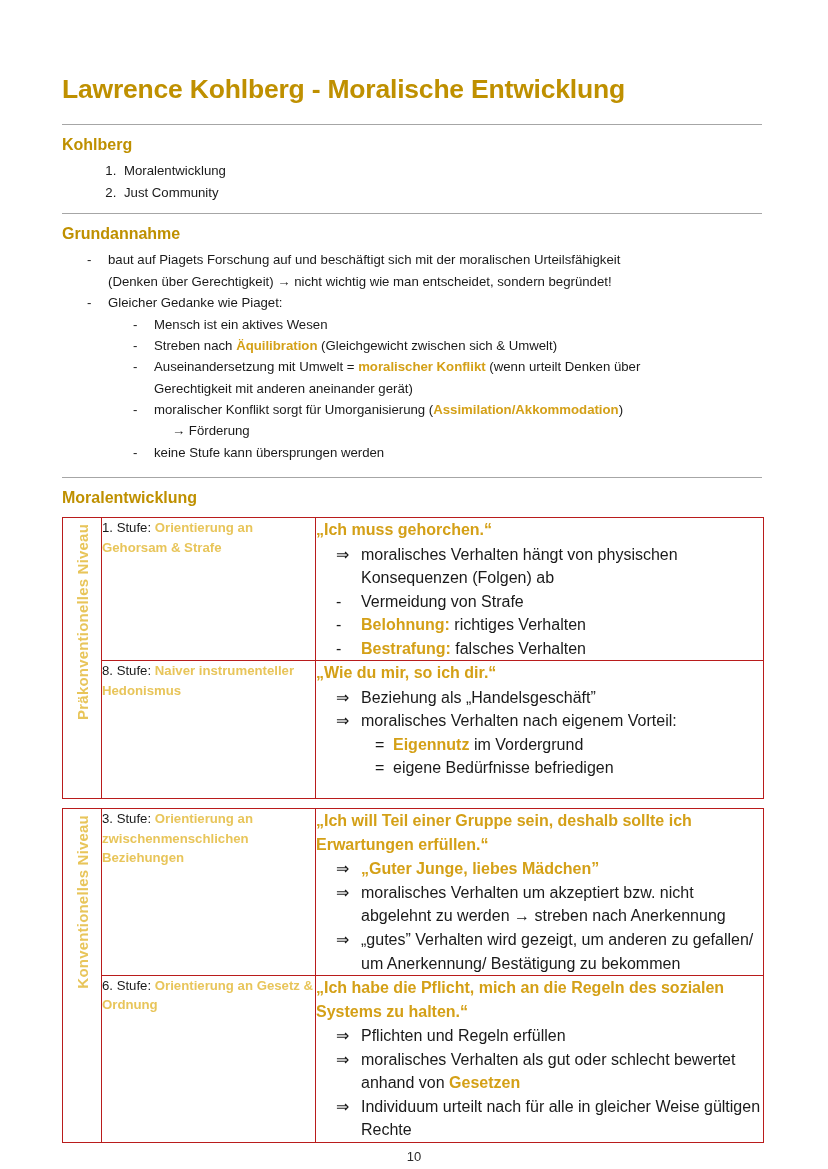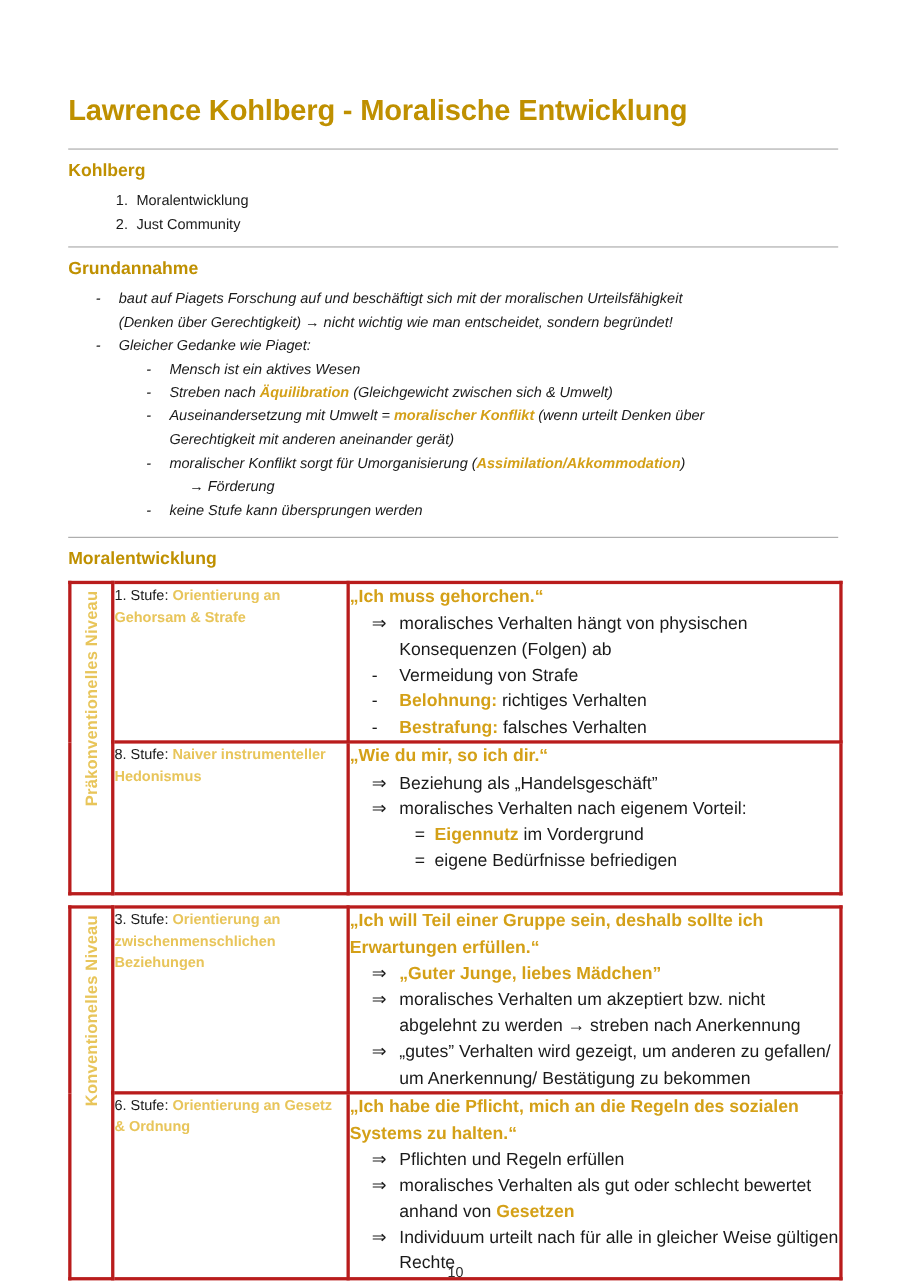--- a/index.html
+++ b/index.html
@@ -21,21 +21,21 @@
     height: 1169px;
     padding: 74px 64px 0 62px;
   }
 
   
   .doc-title {
     font-size: 26.5px;
     font-weight: bold;
     color: #bf9000;
     letter-spacing: -0.2px;
-    margin: 11px 0 19px 0;
+    margin: 0 0 19px 0;
     line-height: 1.18;
   }
   .rule {
     border: 0;
     border-top: 1.6px solid #a6a6a6;
     margin: 0;
     width: 700px;
   }
   .h2 {
     font-size: 16px;
@@ -58,21 +58,20 @@
     list-style: none;
     margin: 4px 0 0 0;
     padding: 0 0 0 22px;
     font-size: 13.2px;
     line-height: 1.62;
   }
   ul.dash > li {
     position: relative;
     padding-left: 24px;
     margin-bottom: 0px;
-    font-style: italic;
   }
   ul.dash > li::before {
     content: "-";
     position: absolute;
     left: 3px;
     top: 0;
     color: #1a1a1a;
   }
   ul.dash ul.dash {
     padding-left: 22px;
@@ -88,21 +87,21 @@
   
   .moral-wrap { margin-top: 10px; }
   .lvl-table {
     border-collapse: collapse;
     width: 701px;
     table-layout: fixed;
     border: 1px solid #e3e3e3;
   }
   .lvl-table + .lvl-table { margin-top: 9px; }
   .lvl-table td {
-    border: 3px solid #b91c1c;
+    border: 1px solid #b91c1c;
     vertical-align: top;
     padding: 0;
   }
   .col-niveau { width: 39px; }
   .col-stage  { width: 214px; }
   .col-desc   { width: 448px; }
 
   .niveau-cell {
     text-align: center;
     vertical-align: middle;

